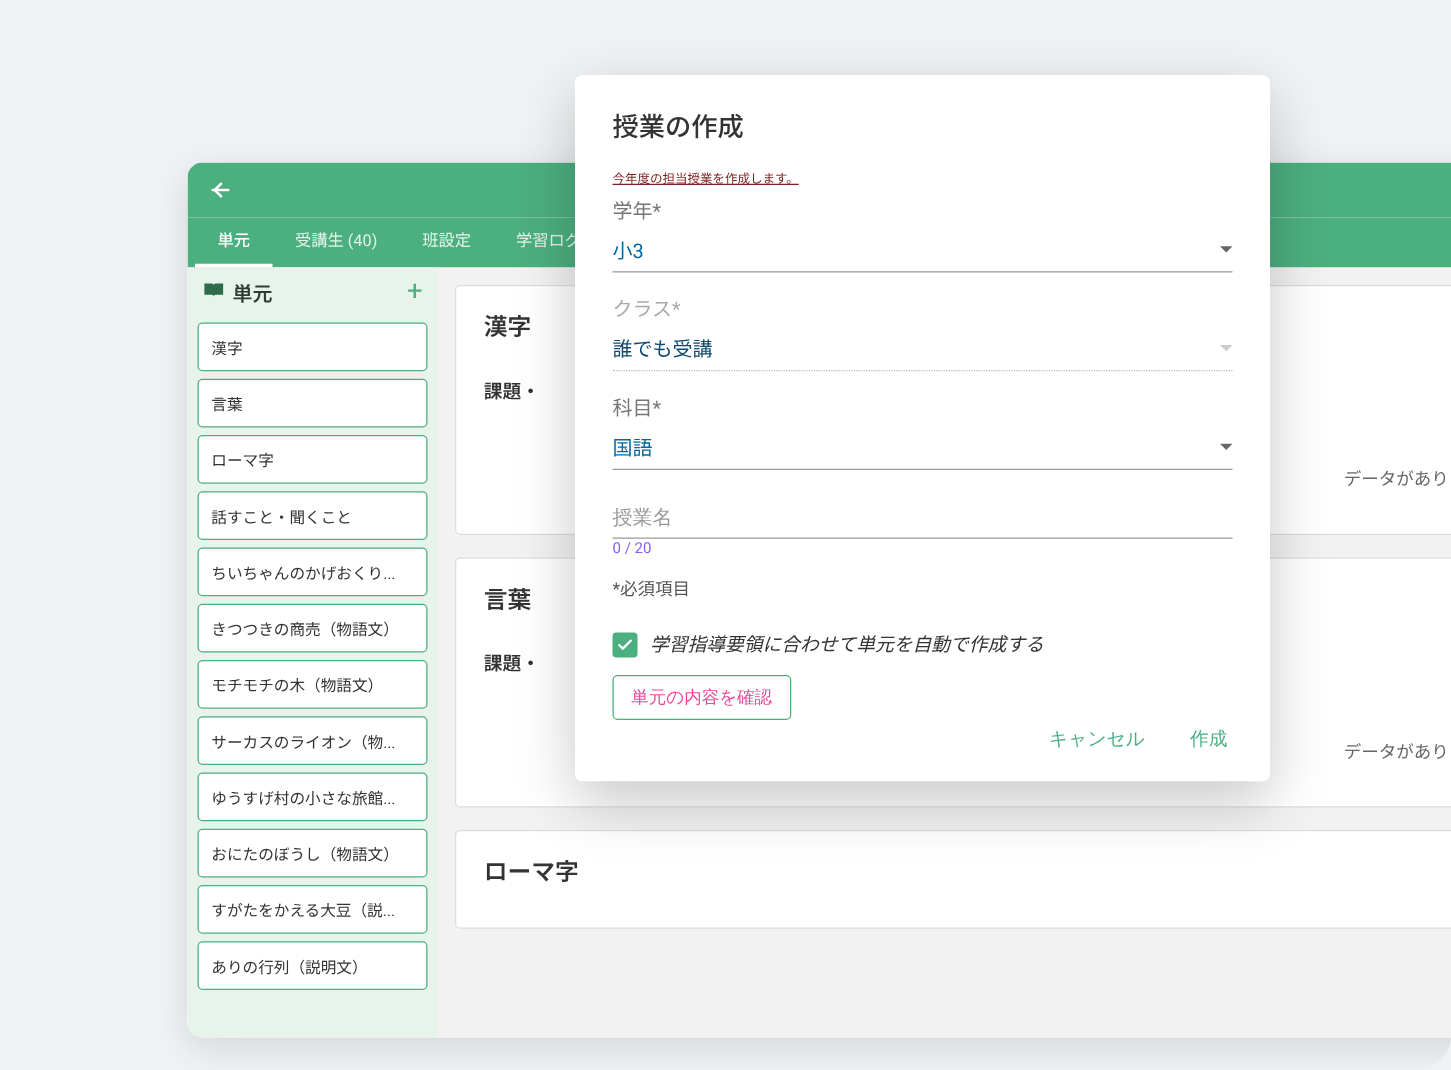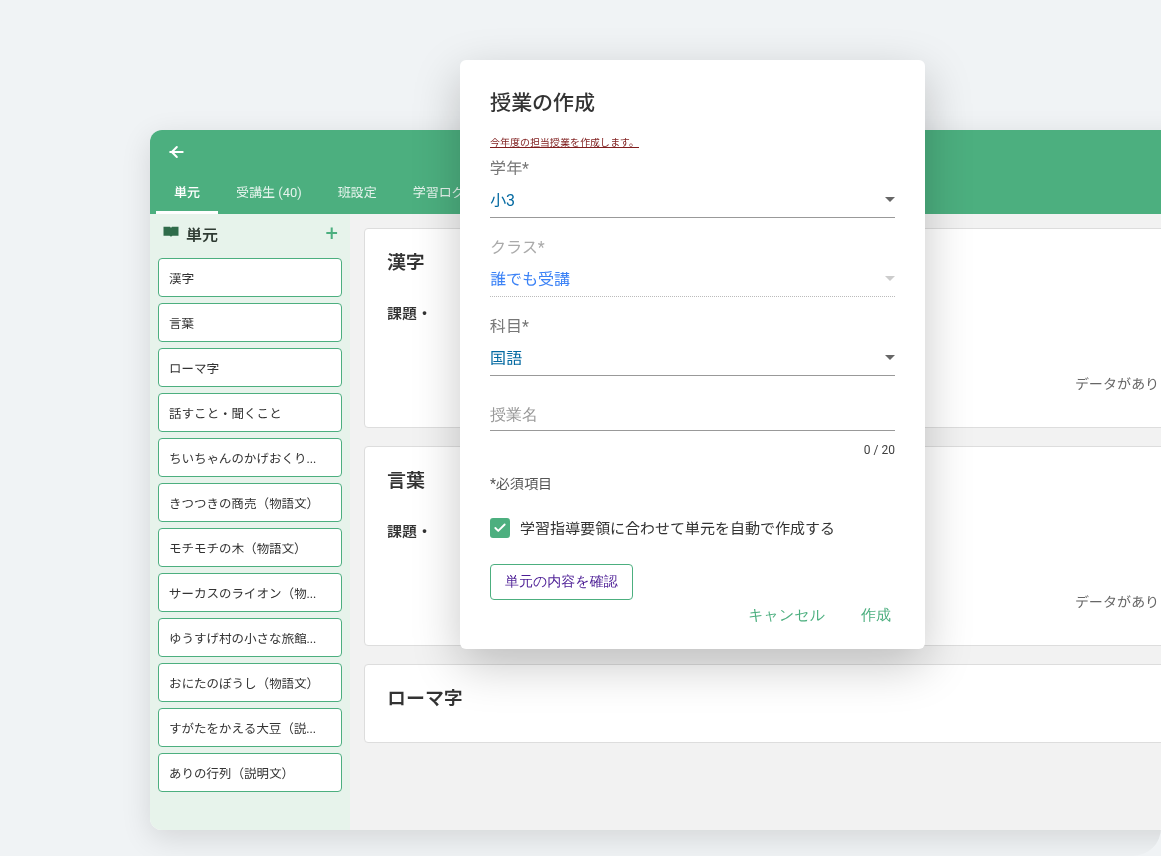--- a/index.html
+++ b/index.html
@@ -148,21 +148,21 @@
       margin-top: 50px;
       text-align: right;
       padding-right: 0;
     }
 
     
     .modal {
       position: absolute;
       left: 460px;
       top: 60px;
-      width: 465px;
+      width: 556px;
       background: #fff;
       border-radius: 6px;
       box-shadow: 0 16px 48px rgba(0,0,0,0.22);
       padding: 26px 30px 18px;
     }
     .modal-title {
       font-size: 21px;
       font-weight: 500;
       color: #333;
       margin-bottom: 18px;
@@ -186,21 +186,21 @@
       display: flex;
       justify-content: space-between;
       align-items: center;
       border-bottom: 1px solid #999;
       padding: 4px 0 6px;
       font-size: 16px;
       color: #0369a1;
       cursor: pointer;
     }
     .select.disabled {
-      color: #3b82f6;
+      color: #0c4a6e;
       border-bottom: 1px dotted #bbb;
       cursor: default;
     }
     .caret {
       width: 0; height: 0;
       border-left: 5px solid transparent;
       border-right: 5px solid transparent;
       border-top: 5px solid #666;
     }
     .caret.disabled { border-top-color: #ccc; }
@@ -208,53 +208,54 @@
       border: none;
       border-bottom: 1px solid #999;
       width: 100%;
       font-size: 16px;
       padding: 6px 0;
       color: #333;
       outline: none;
     }
     .text-input::placeholder { color: #999; }
     .counter {
-      text-align: right;
+      text-align: left;
       font-size: 12px;
-      color: #404040;
-      margin-top: 12px;
+      color: #8b5cf6;
+      margin-top: 0;
     }
     .required-note {
       font-size: 14px;
       color: #555;
       margin: 16px 0 24px;
     }
     .checkbox-row {
       display: flex;
       align-items: center;
       gap: 10px;
-      margin-bottom: 26px;
+      margin-bottom: 14px;
+      font-style: italic;
     }
     .checkbox {
       width: 20px; height: 20px;
       background: #4caf7f;
       border-radius: 3px;
       display: flex;
       align-items: center;
       justify-content: center;
       cursor: pointer;
     }
     .checkbox svg { width: 14px; height: 14px; }
     .checkbox-label {
       font-size: 15px;
       color: #333;
     }
     .outline-btn {
       border: 1px solid #4caf7f;
-      color: #4c1d95;
+      color: #ec4899;
       background: #fff;
       border-radius: 4px;
       padding: 8px 14px;
       font-size: 14px;
       cursor: pointer;
     }
     .modal-actions {
       display: flex;
       justify-content: flex-end;
       gap: 28px;

